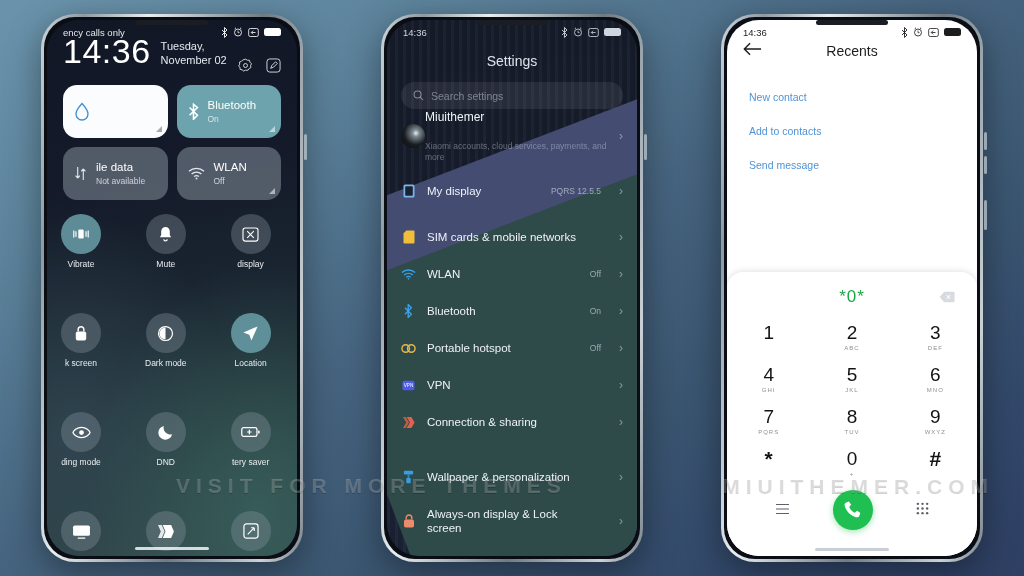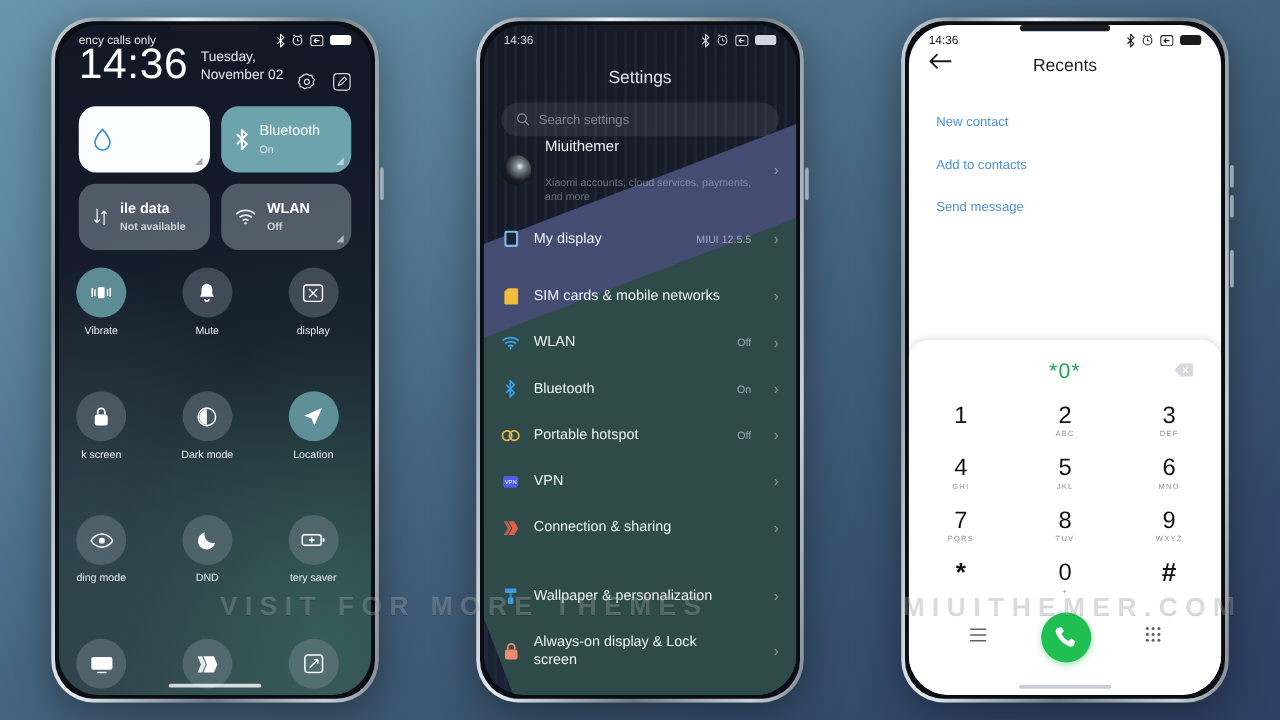--- a/index.html
+++ b/index.html
@@ -86,21 +86,21 @@
   .datetxt { font-size:11px; color:#e6eaef; line-height:1.25; padding-top:6px; max-width:88px;}
   .clock-actions { margin-left:auto; display:flex; gap:13px; padding-top:24px; }
   .clock-actions svg { opacity:0.92; }
 
   .big-tiles { display:flex; gap:9px; padding:12px 16px 0 16px; }
   .big-tile {
     flex:1; height:53px; border-radius:14px; position:relative;
     display:flex; align-items:center; padding:0 11px; gap:9px;
   }
   .big-tile.light { background:#fbfcfd; }
-  .big-tile.grey  { background:rgba(120,130,142,0.62);font-weight:bold; }
+  .big-tile.grey  { background:rgba(120,130,142,0.62); }
   .big-tile.teal  { background:#6da3ad; }
   .bt-txt { line-height:1.2; }
   .bt-title { font-size:11.5px; color:#fff; }
   .big-tile.light .bt-title { color:#20242c; }
   .bt-sub { font-size:8.5px; color:rgba(255,255,255,0.72); margin-top:1px; }
   .corner {
     position:absolute; right:6px; bottom:6px; width:0; height:0;
     border-left:6px solid transparent; border-bottom:6px solid rgba(255,255,255,0.55);
   }
   .big-tile.light .corner { border-bottom-color:rgba(60,70,80,0.45); }
@@ -165,21 +165,21 @@
   .set-title {
     text-align:center; font-size:14px; padding-top:33px; color:#dde3ea; font-weight:400;
   }
   .searchbar {
     margin:13px 14px 0 14px; height:27px; border-radius:14px;
     background:rgba(255,255,255,0.08);
     display:flex; align-items:center; gap:7px; padding:0 12px;
     font-size:10.5px; color:rgba(226,232,240,0.45);
   }
   .acct {
-    display:flex; align-items:center; gap:11px; padding:1px 14px 10px 14px;
+    display:flex; align-items:center; padding:1px 14px 10px 14px;
   }
   .avatar {
     width:24px; height:24px; border-radius:50%; flex:0 0 auto;
     background:radial-gradient(circle at 62% 38%, #e9eef2 0%, #7e8a92 16%, #1a1d22 55%, #05070a 100%);
   }
   .acct-txt { line-height:1.3; min-width:0; }
   .acct-name { font-size:12px; color:#f0f3f7; }
   .acct-sub { font-size:8.5px; color:rgba(210,218,228,0.42); margin-top:15px; }
   .chev { margin-left:auto; color:rgba(220,228,238,0.5); font-size:12px; flex:0 0 auto; }
 
@@ -544,21 +544,21 @@
         </div>
 
         <div class="srow">
           <span class="sicon">
               <svg width="12" height="14" viewBox="0 0 12 14">
                 <rect x="0.5" y="0.5" width="11" height="13" rx="1.6" fill="#7ab6e8"></rect>
                 <rect x="2.2" y="2.2" width="7.6" height="9.6" rx="0.8" fill="#1b2333"></rect>
               </svg>
             </span>
           <span class="slabel">My display</span>
-          <span class="sval">MIUI 12.5.5</span>
+          <span class="sval">PQRS 12.5.5</span>
           <span class="chev">›</span>
         </div>
 
         <div class="gap-sep"></div>
 
         <div class="srow">
           <span class="sicon">
               <svg width="12" height="14" viewBox="0 0 12 14">
                 <path d="M0.5 3.2L3.4 0.5h7.1a1 1 0 011 1v11a1 1 0 01-1 1H1.5a1 1 0 01-1-1z" fill="#f2bd3a"></path>
               </svg>

